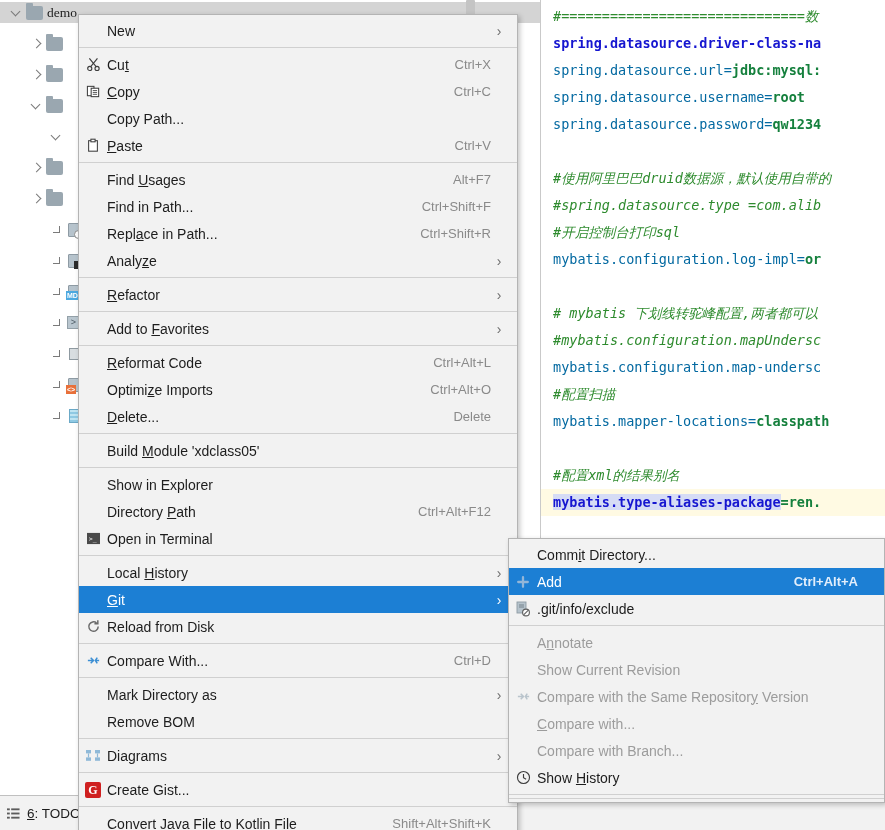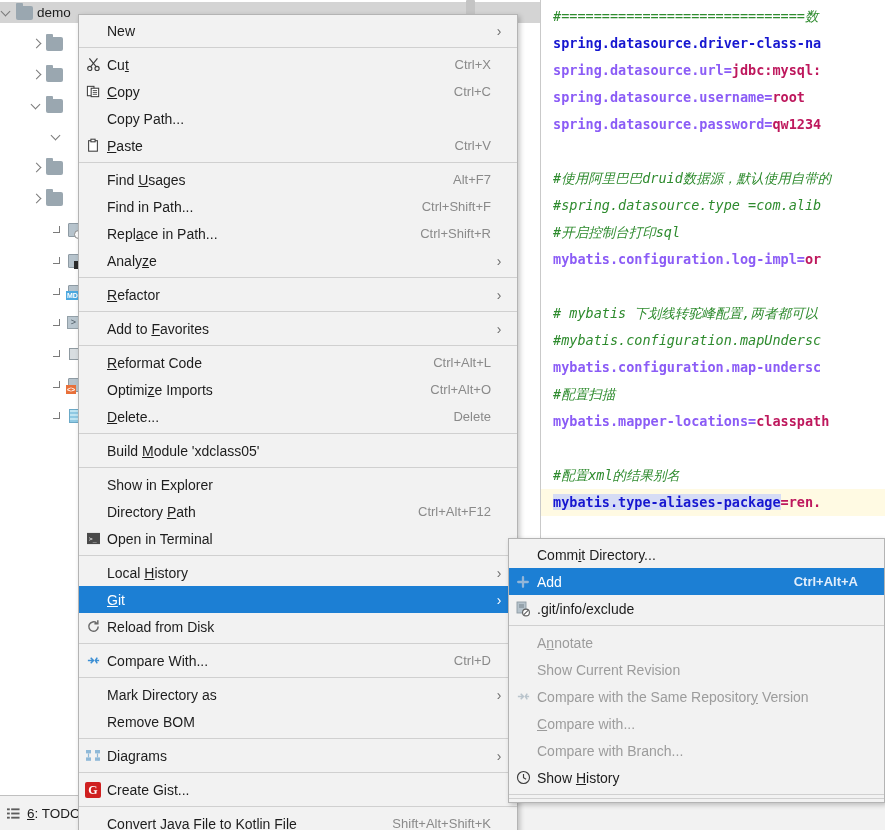--- a/index.html
+++ b/index.html
@@ -97,23 +97,23 @@
     overflow: hidden;
     font-family: "DejaVu Sans Mono", monospace;
     font-size: 13.5px;
     padding-top: 3px;
   }
   .code-line {
     height: 27px; line-height: 27px; white-space: nowrap;
     padding-left: 12px; overflow: hidden;
   }
   .cm { color: #2e8b2e; font-style: italic; }
-  .key { color: #8b5cf6; font-weight: bold; }
+  .key { color: #0369a1; }
   .key-b { color: #1616d0; font-weight: bold; }
-  .val { color: #be185d; font-weight: bold; }
+  .val { color: #15803d; font-weight: bold; }
   .code-line.hl { background: #fffae3; }
   .code-line.hl .key-b { background: #d6dcf5; }
 
   
   #context-menu {
     position: absolute; left: 78px; top: 14px; width: 440px;
     background: #f2f2f2;
     border: 1px solid #b4b4b4;
     box-shadow: 2px 2px 5px rgba(0,0,0,0.22);
     z-index: 40;
@@ -167,21 +167,21 @@
     position: absolute; background: #c4c4c4; width: 9px; border-radius: 1px;
   }
 </style>
 </head>
 <body>
 
 <div id="root">
 
   <div id="project-tree">
     <div id="tree-rows">
-        <div class="tree-row selected" style="top: 2px; ">
+        <div class="tree-row selected" style="top: 2px; padding-left: 10px; font-family: Liberation Serif, serif;">
           <span class="tw down"></span>
           <span class="folder-ic"></span>
           <span>demo</span>
         </div>
         <div class="tree-row" style="top: 33px; padding-left: 30px;">
           <span class="tw right"></span>
           <span class="folder-ic"></span>
           <span></span>
         </div>
         <div class="tree-row" style="top: 64px; padding-left: 30px;">

